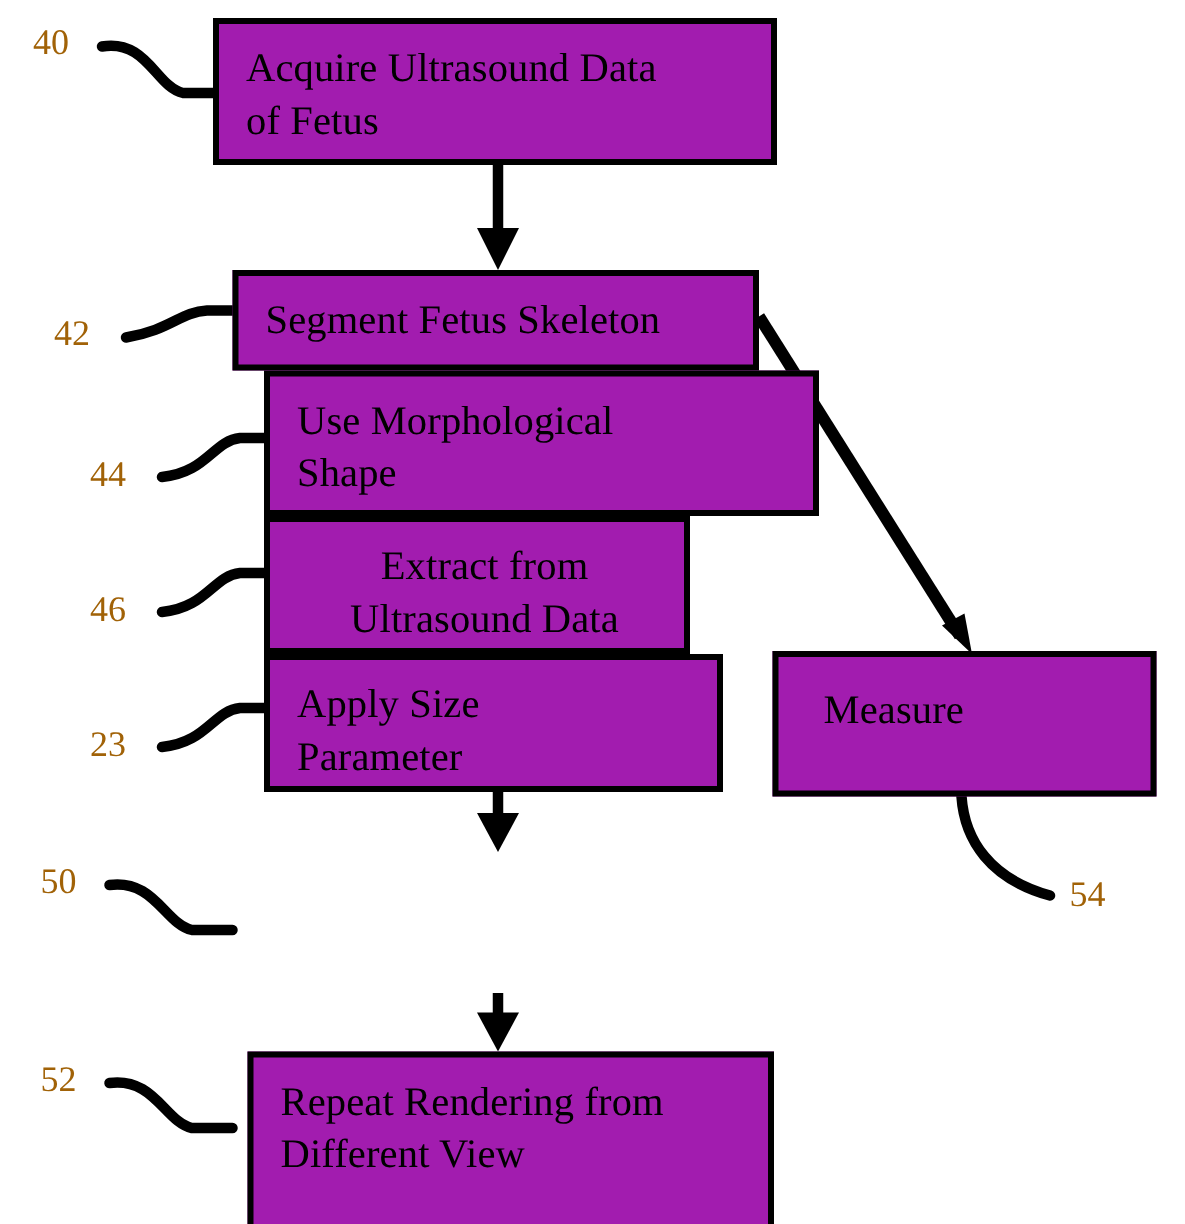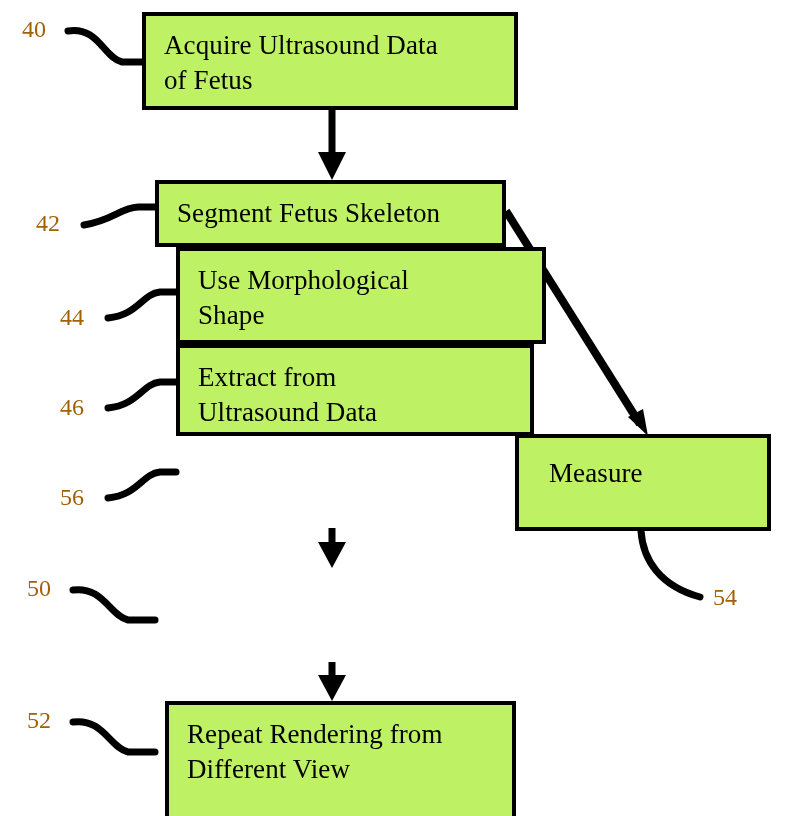--- a/index.html
+++ b/index.html
@@ -12,21 +12,21 @@
     width: 790px;
     height: 816px;
     background: #ffffff;
     font-family: "Liberation Serif", "DejaVu Serif", serif;
     overflow: hidden;
   }
   .box {
     position: absolute;
     box-sizing: border-box;
     border: 4px solid #000000;
-    background: #bef264;
+    background: #a21caf;
     color: #000000;
     padding-left: 40px;
   }
   .box-text {
     position: absolute;
     left: 18px;
     right: 8px;
     color: #000000;
     font-size: 27px;
     line-height: 1.30;
@@ -98,45 +98,49 @@
 
   <div class="box one-line" style="left:155px; top:180px; width:351px; height:67px;">
     <div class="box-text">Segment Fetus Skeleton</div>
   </div>
 
   <div class="box two-line" style="left:176px; top:247px; width:370px; height:97px;">
     <div class="box-text">Use Morphological
 Shape</div>
   </div>
 
-  <div class="box two-line" style="left:176px; top:344px; width:358px; height:92px;">
+  <div class="box two-line" style="left:176px; top:344px; width:284px; height:92px;text-align:center;">
     <div class="box-text">Extract from
 Ultrasound Data</div>
   </div>
 
+  <div class="box two-line" style="left:176px; top:436px; width:306px; height:92px;">
+    <div class="box-text">Apply Size
+Parameter</div>
+  </div>
 
 
   <div class="box two-line" style="left:165px; top:701px; width:351px; height:124px;">
     <div class="box-text">Repeat Rendering from
 Different View</div>
   </div>
 
   <div class="box one-line" style="left:515px; top:434px; width:256px; height:97px;">
     <div class="box-text" style="top:18px; transform:none;margin-left:12px;">Measure</div>
   </div>
 
   <div class="refnum" style="left:22px; top:17px;">40</div>
 
   <div class="refnum" style="left:36px; top:211px;">42</div>
 
   <div class="refnum" style="left:60px; top:305px;">44</div>
 
   <div class="refnum" style="left:60px; top:395px;">46</div>
 
-  <div class="refnum" style="left:60px; top:485px;">56</div>
+  <div class="refnum" style="left:60px; top:485px;">23</div>
 
   <div class="refnum" style="left:27px; top:576px;">50</div>
 
   <div class="refnum" style="left:27px; top:708px;">52</div>
 
   <div class="refnum" style="left:713px; top:585px;">54</div>
 
 </div>
 
 </body></html>

